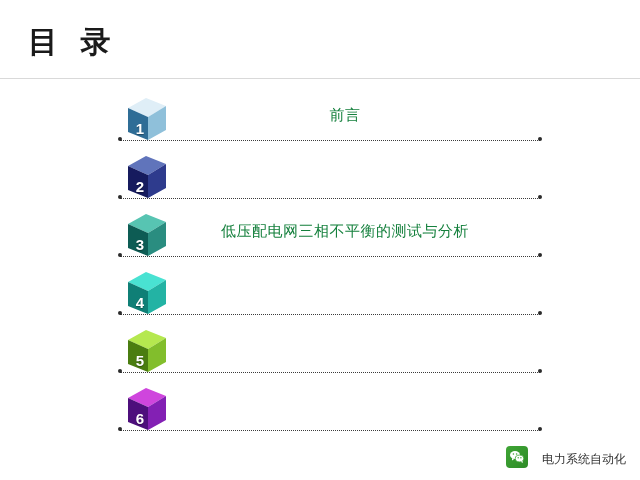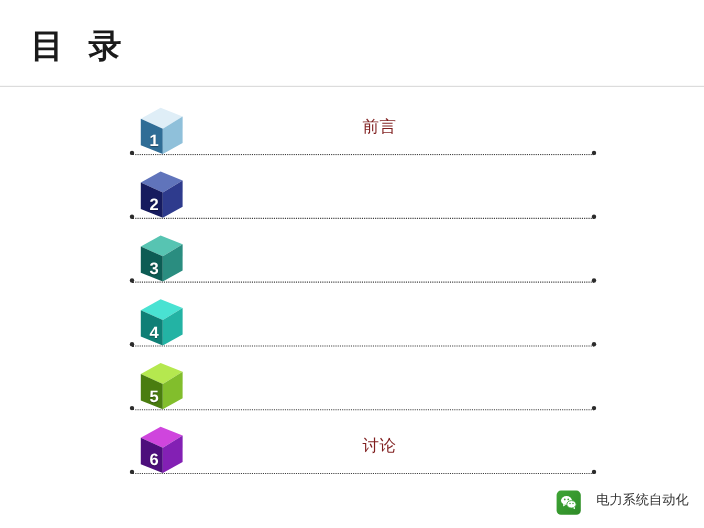--- a/index.html
+++ b/index.html
@@ -76,21 +76,21 @@
     font-family: "Liberation Sans", sans-serif;
     text-shadow: 0 1px 1px rgba(0,0,0,0.35);
   }
   .label {
     position: absolute;
     left: 150px;
     top: 14px;
     width: 390px;
     text-align: center;
     font-size: 15px;
-    color: #7f1d1d;
+    color: #15803d;
     font-family: "DejaVu Sans", "Liberation Sans", sans-serif;
     letter-spacing: 0.5px;
     white-space: nowrap;
   }
   .dotline {
     position: absolute;
     left: 120px;
     right: 100px;
     top: 47px;
     height: 1px;
@@ -108,21 +108,21 @@
   }
   .dotline::before { left: -2px; }
   .dotline::after  { right: -2px; }
 
   
   .footer {
     position: absolute;
     right: 14px;
     bottom: 12px;
     display: flex;
-    align-items: flex-start;
+    align-items: flex-end;
     gap: 14px;
   }
   .logo-badge {
     width: 22px;
     height: 22px;
     border-radius: 4px;
     background: linear-gradient(135deg, #3fa535, #2e8b27);
     position: relative;
     flex: none;
   }
@@ -171,20 +171,21 @@
 
     <div class="row">
       <div class="cube-wrap">
         <svg class="cube" viewBox="0 0 48 48">
           <polygon points="8,12 26,2 46,10 28,21" fill="#57c4b2"></polygon>
           <polygon points="8,12 28,21 28,44 8,36" fill="#0d5c54"></polygon>
           <polygon points="28,21 46,10 46,34 28,44" fill="#2a8d80"></polygon>
         </svg>
         <div class="num">3</div>
       </div>
+      <div class="label">低压配电网三相不平衡的测试与分析</div>
       <div class="dotline"></div>
     </div>
 
     <div class="row">
       <div class="cube-wrap">
         <svg class="cube" viewBox="0 0 48 48">
           <polygon points="8,12 26,2 46,10 28,21" fill="#49e2d2"></polygon>
           <polygon points="8,12 28,21 28,44 8,36" fill="#0f7f76"></polygon>
           <polygon points="28,21 46,10 46,34 28,44" fill="#23b3a4"></polygon>
         </svg>
@@ -207,21 +208,20 @@
 
     <div class="row">
       <div class="cube-wrap">
         <svg class="cube" viewBox="0 0 48 48">
           <polygon points="8,12 26,2 46,10 28,21" fill="#cf45dd"></polygon>
           <polygon points="8,12 28,21 28,44 8,36" fill="#4d0f7c"></polygon>
           <polygon points="28,21 46,10 46,34 28,44" fill="#8320b4"></polygon>
         </svg>
         <div class="num">6</div>
       </div>
-      <div class="label">讨论</div>
       <div class="dotline"></div>
     </div>
 
   </div>
 
   <div class="footer">
     <div class="logo-badge">
       <svg width="16" height="16" viewBox="0 0 16 16">
         <ellipse cx="6" cy="6" rx="5" ry="4" fill="#ffffff"></ellipse>
         <polygon points="3,9 3,11.5 5.2,10" fill="#ffffff"></polygon>

